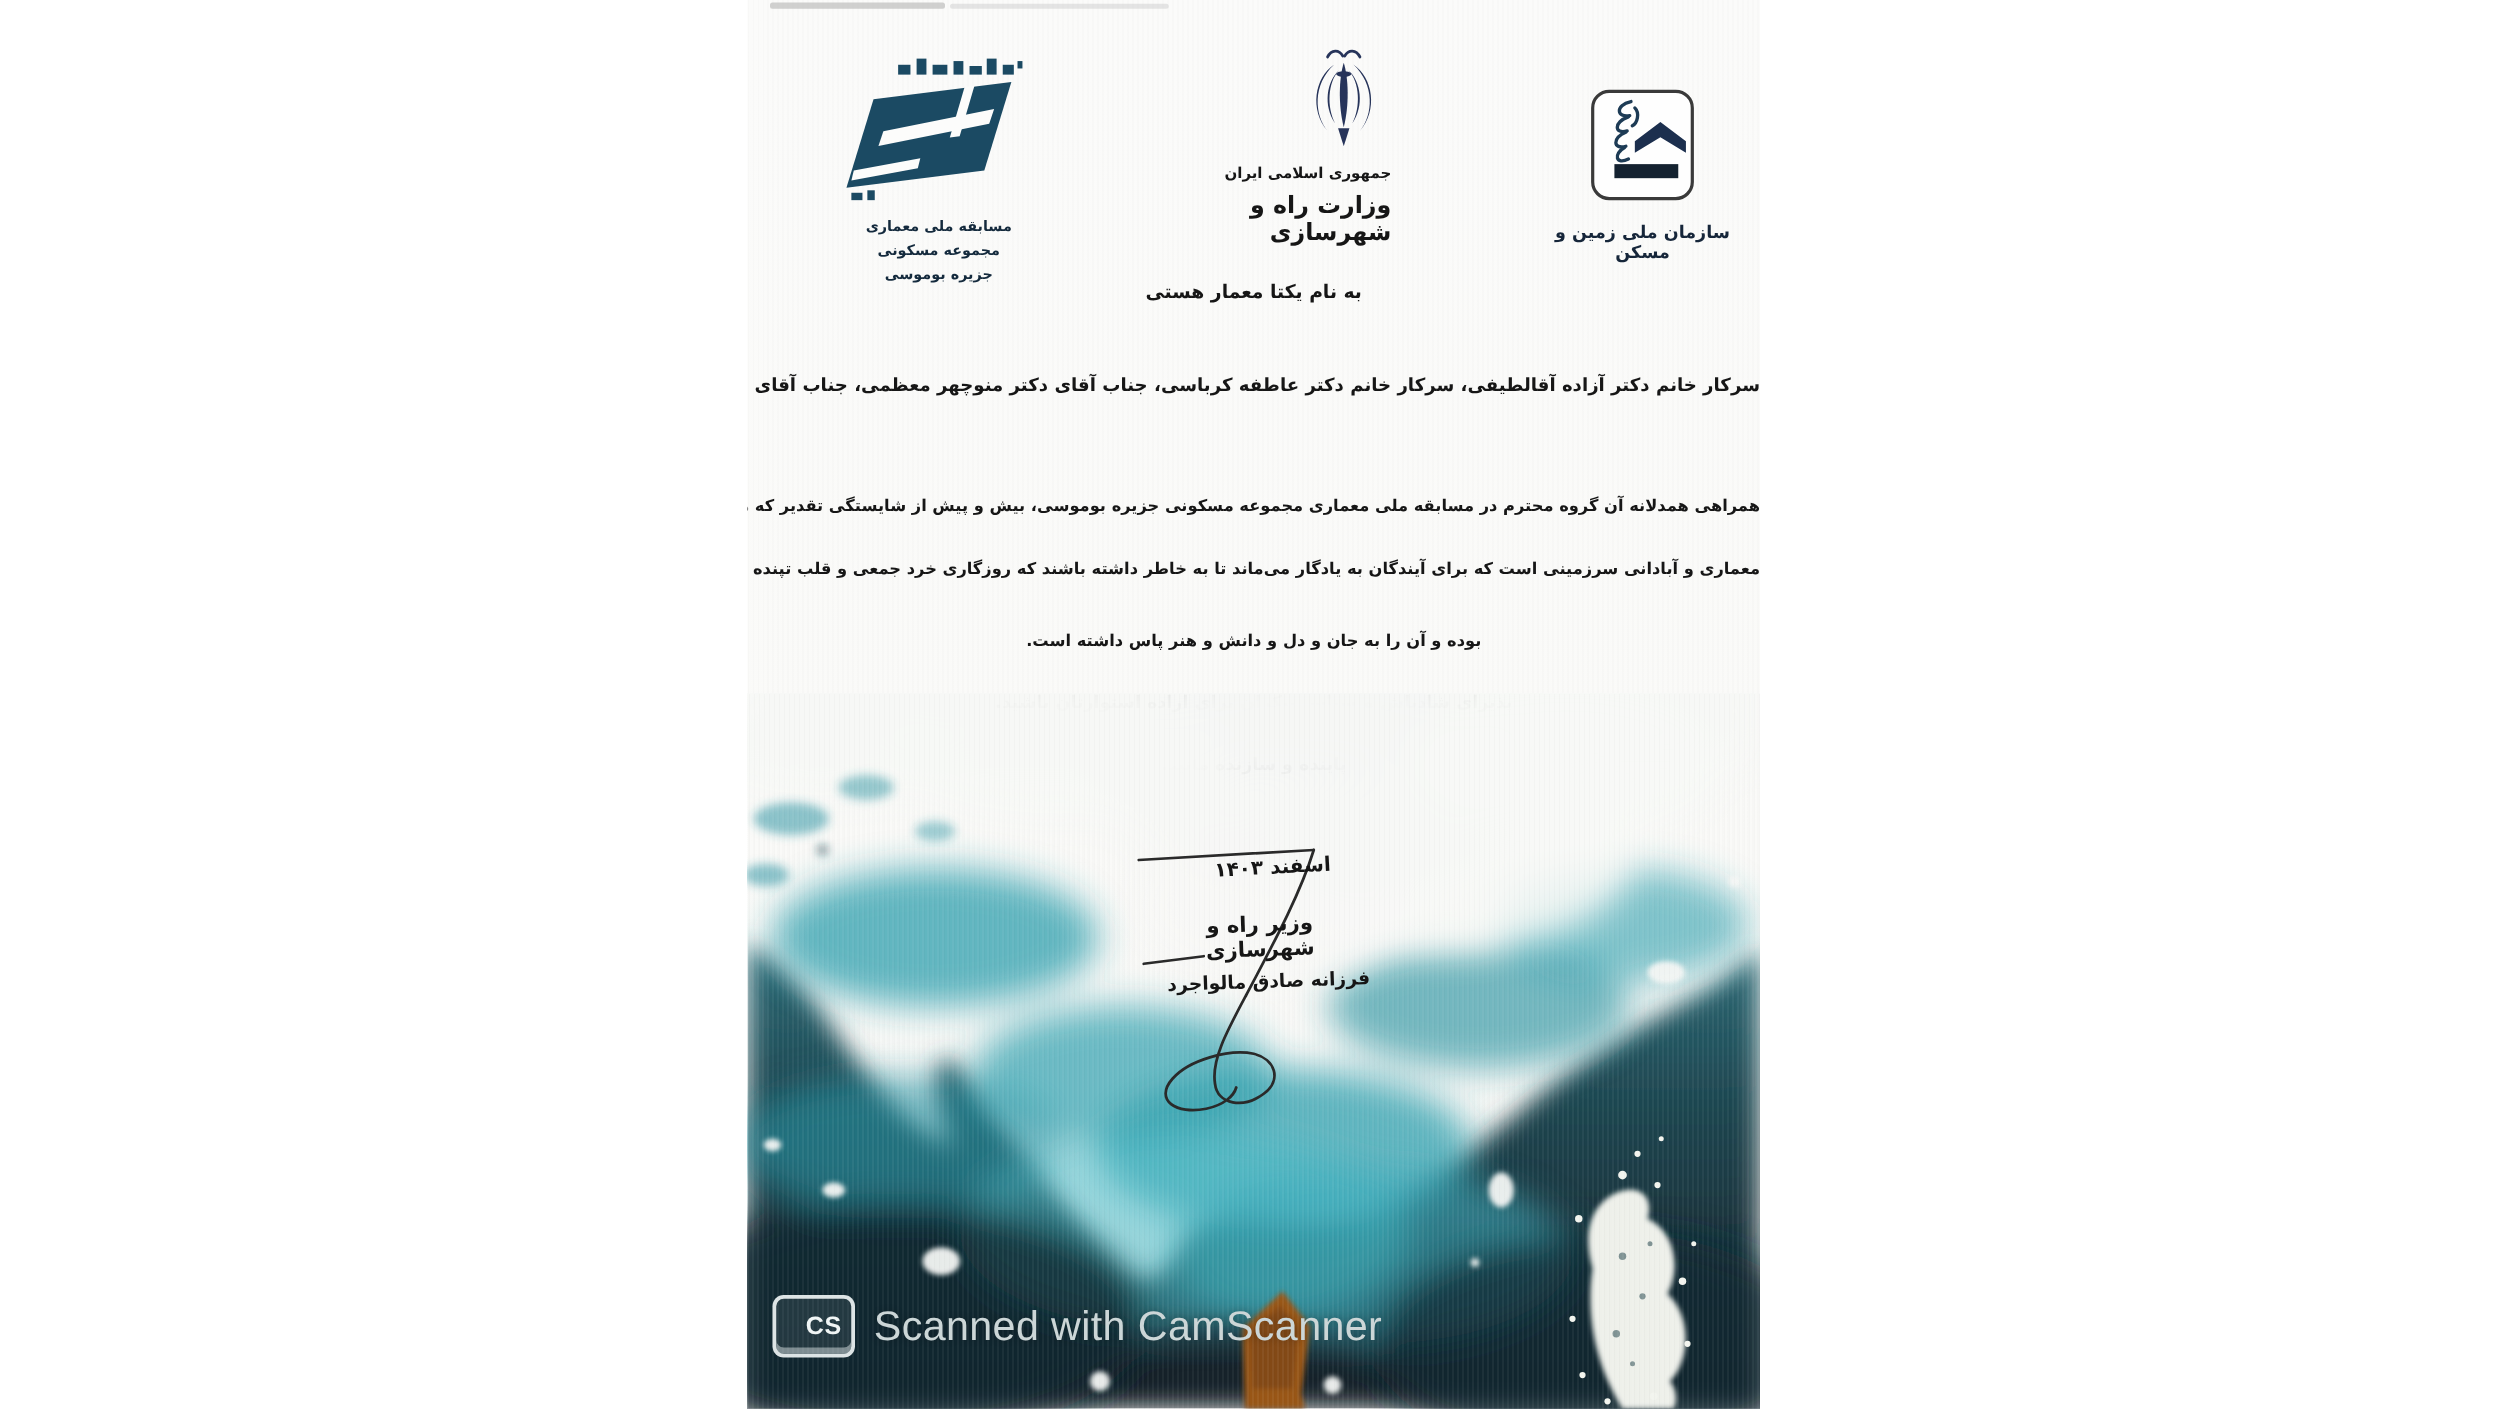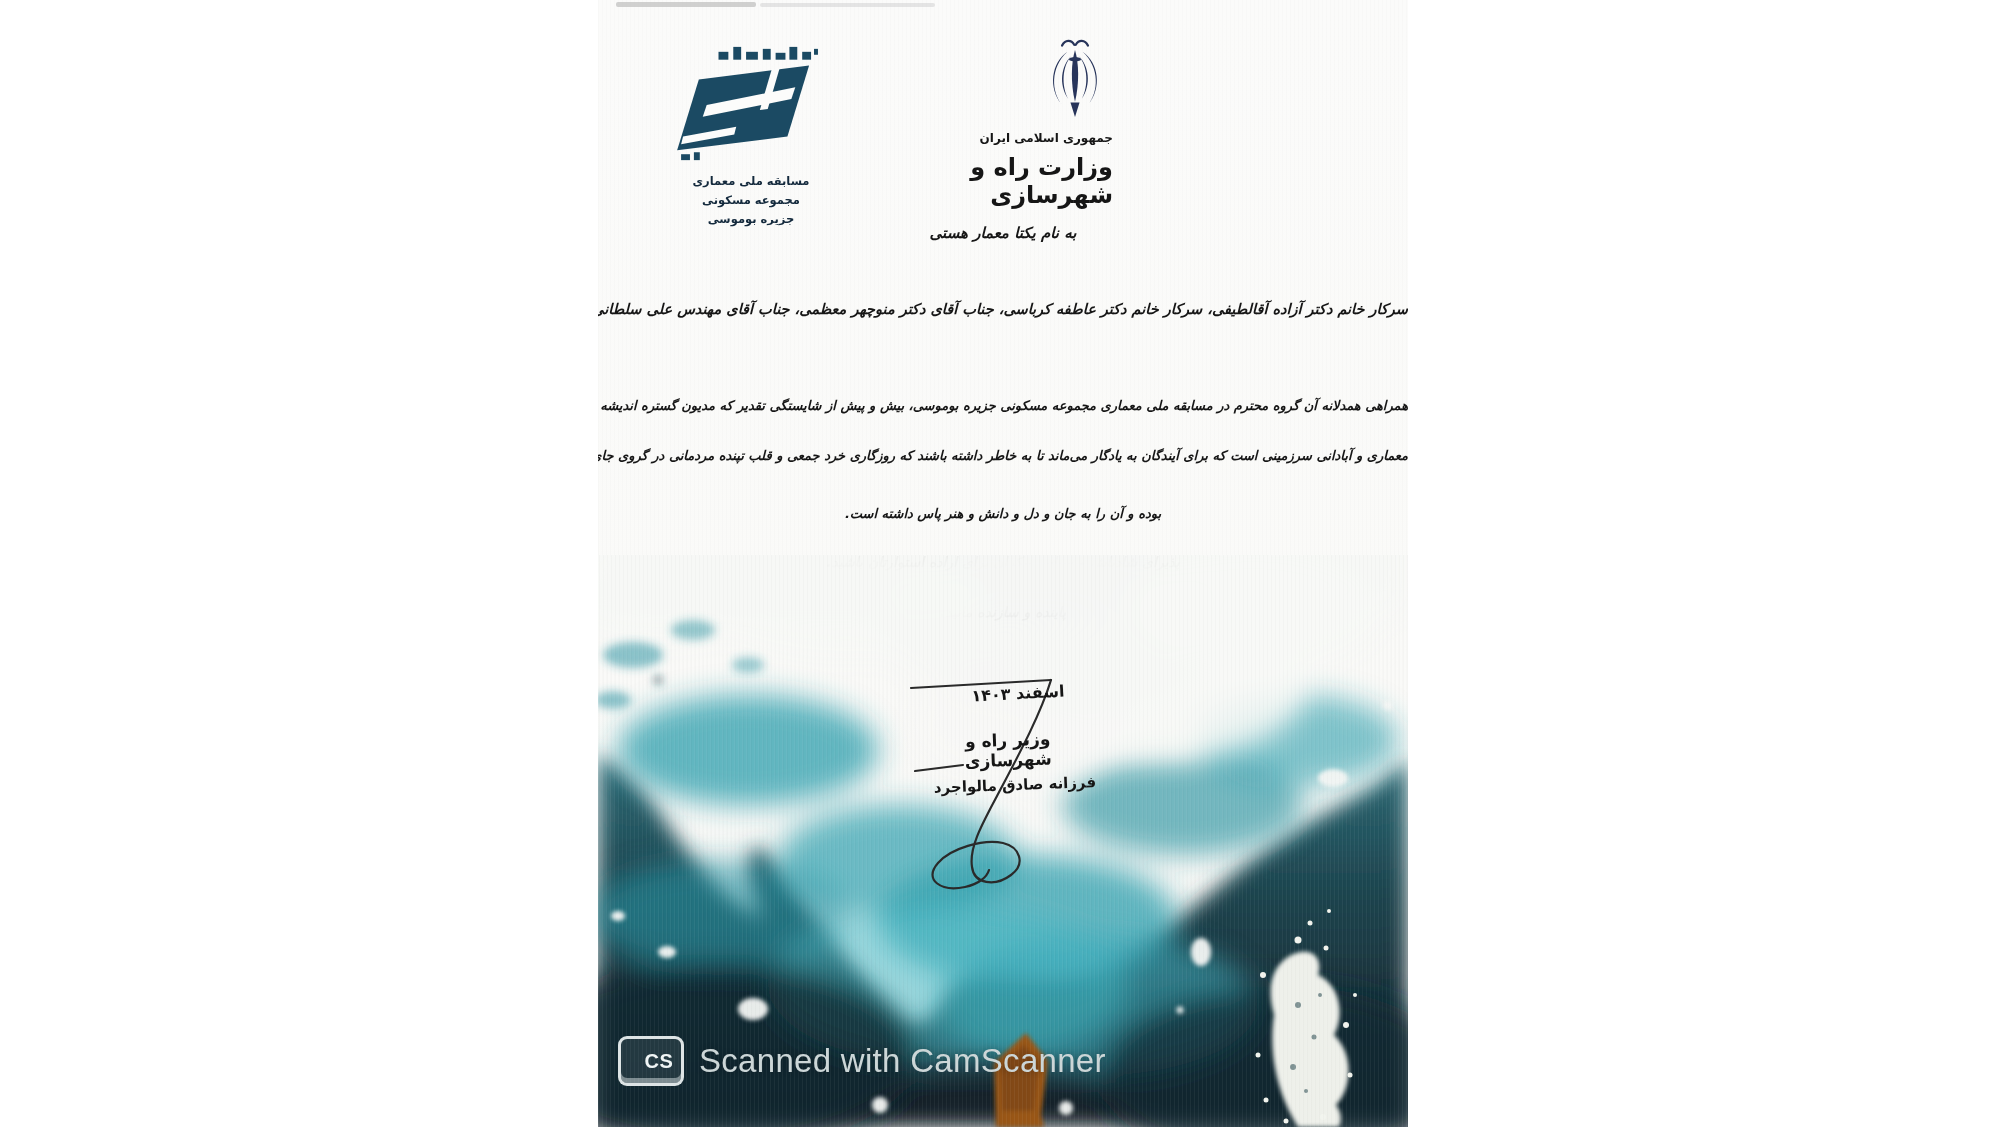--- a/index.html
+++ b/index.html
@@ -11,27 +11,27 @@
           linear-gradient(180deg,#fbfbfa 0%,#fafaf8 60%,#f6f7f5 100%);}
   .scan-strip{position:absolute;background:#b9b9b9;opacity:.65;border-radius:2px;}
   .strip1{left:18px;top:2px;width:140px;height:5px;}
   .strip2{left:162px;top:3px;width:175px;height:4px;opacity:.35;}
 
   
   .logo-left{position:absolute;left:58px;top:40px;width:190px;text-align:center;}
   .logo-left .cap{direction:rtl;font-size:11.5px;font-weight:700;color:#142a3d;line-height:1.65;letter-spacing:.5px;}
   .emblem-block{position:absolute;left:305px;top:34px;width:210px;text-align:right;}
   .emblem-country{direction:rtl;font-size:12px;font-weight:700;color:#23304d;margin-top:3px;}
-  .emblem-ministry{direction:rtl;font-size:24px;font-weight:700;color:#1d2a45;margin-top:8px;}
+  .emblem-ministry{direction:rtl;font-size:19px;font-weight:700;color:#1d2a45;margin-top:8px;}
   .logo-right{position:absolute;left:636px;top:70px;width:160px;text-align:center;}
   .logo-right .cap{direction:rtl;font-size:14px;font-weight:700;color:#16263a;margin-top:10px;}
 
   
   .fa{direction:rtl;color:#161616;}
-  .center-line{position:absolute;left:0;width:100%;text-align:center;white-space:nowrap;font-style:italic;}
+  .center-line{position:absolute;left:0;width:100%;text-align:center;white-space:nowrap;}
   .invocation{top:224px;font-size:15px;font-weight:700;}
   .recipients{top:301px;font-size:14.5px;font-weight:700;}
   .body-line{font-size:13px;font-weight:600;}
   .bl1{top:398px;}
   .bl2{top:448px;}
   .bl3{top:506px;}
   .closing{font-size:14px;font-weight:700;}
   .cl1{top:554px;}
   .cl2{top:604px;}
 
@@ -109,20 +109,35 @@
           </g>
           <path d="M50,18 C45,34 44,62 50,86 C56,62 55,34 50,18 Z"></path>
           <polygon points="50,106 44,87 56,87"></polygon>
           <ellipse cx="50" cy="30" rx="8" ry="3"></ellipse>
         </g>
       </svg>
       <div class="fa emblem-country">جمهوری اسلامی ایران</div>
       <div class="fa emblem-ministry">وزارت راه و شهرسازی</div>
     </div>
 
+    <div class="logo-right">
+      <svg width="86" height="94" viewBox="0 0 84 92">
+        <rect x="3" y="3" width="78" height="84" rx="13" fill="#fefefe" stroke="#3a3a3a" stroke-width="2.5"></rect>
+        <g fill="none" stroke="#1d3b55" stroke-width="2.6" stroke-linecap="round">
+          <path d="M33,11 C20,14 22,24 32,22"></path>
+          <path d="M31,23 C19,27 20,37 30,34"></path>
+          <path d="M29,35 C18,39 19,49 29,46"></path>
+          <path d="M28,47 C19,52 21,61 31,56"></path>
+          <path d="M36,16 C40,20 38,28 34,30"></path>
+        </g>
+        <path d="M36,42 L56,27 L76,42 L76,51 L56,39 L36,51 Z" fill="#1c2f4e"></path>
+        <rect x="20" y="60" width="50" height="11" fill="#142230"></rect>
+      </svg>
+      <div class="fa cap">سازمان ملی زمین و مسکن</div>
+    </div>
 
     <div class="fa center-line invocation">به نام یکتا معمار هستی</div>
     <div class="fa center-line recipients">سرکار خانم دکتر آزاده آقالطیفی، سرکار خانم دکتر عاطفه کرباسی، جناب آقای دکتر منوچهر معظمی، جناب آقای مهندس علی سلطانی</div>
     <div class="fa center-line body-line bl1">همراهی همدلانه آن گروه محترم در مسابقه ملی معماری مجموعه مسکونی جزیره بوموسی، بیش و پیش از شایستگی تقدیر که مدیون گستره اندیشه و بلندای کوشش شماست؛ پشتوانه و سرمایه</div>
     <div class="fa center-line body-line bl2">معماری و آبادانی سرزمینی است که برای آیندگان به یادگار می‌ماند تا به خاطر داشته باشند که روزگاری خرد جمعی و قلب تپنده مردمانی در گروی جای جای این مرز و بوم</div>
     <div class="fa center-line body-line bl3">بوده و آن را به جان و دل و دانش و هنر پاس داشته است.</div>
     <div class="fa center-line closing cl1">پذیرای شادباش و سپاس بیکران برای اراده استوارتان باشید.</div>
     <div class="fa center-line closing cl2">پاینده و سازنده مانید.</div>
 
     <svg class="artwork" viewBox="0 0 810 572">

